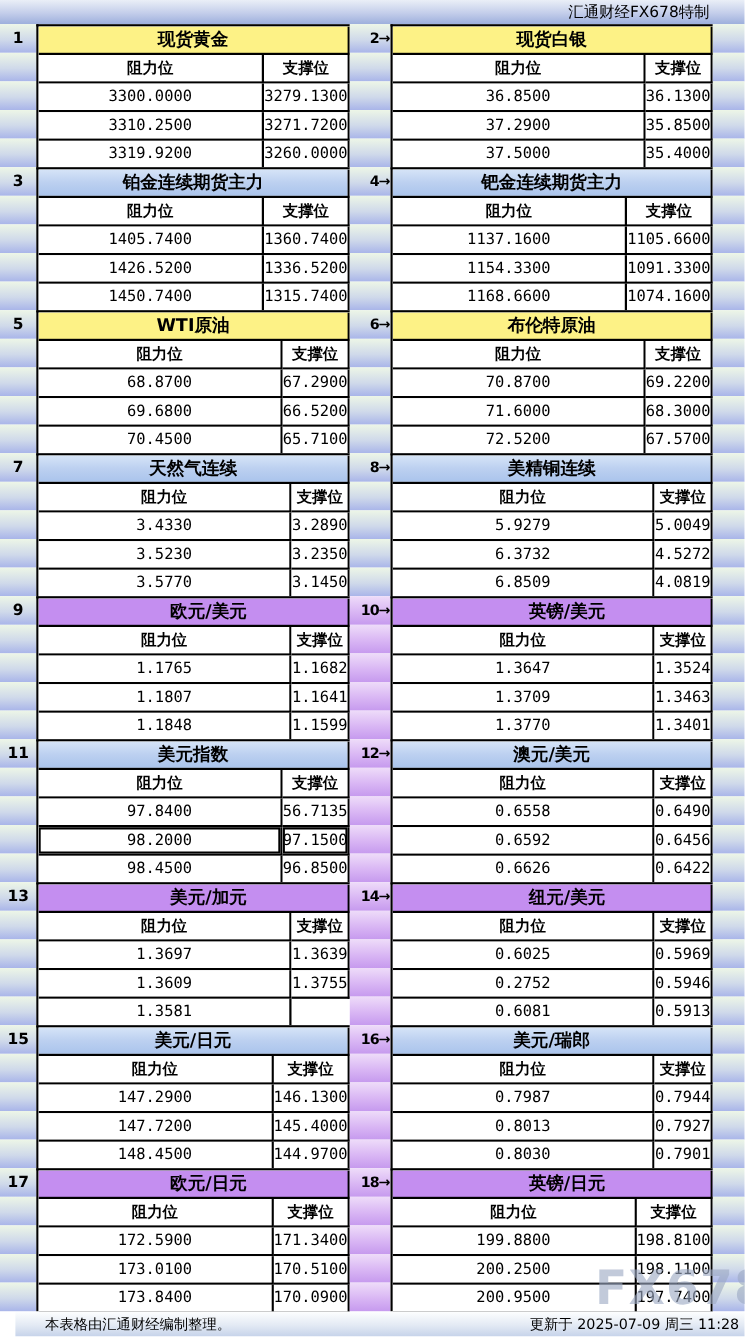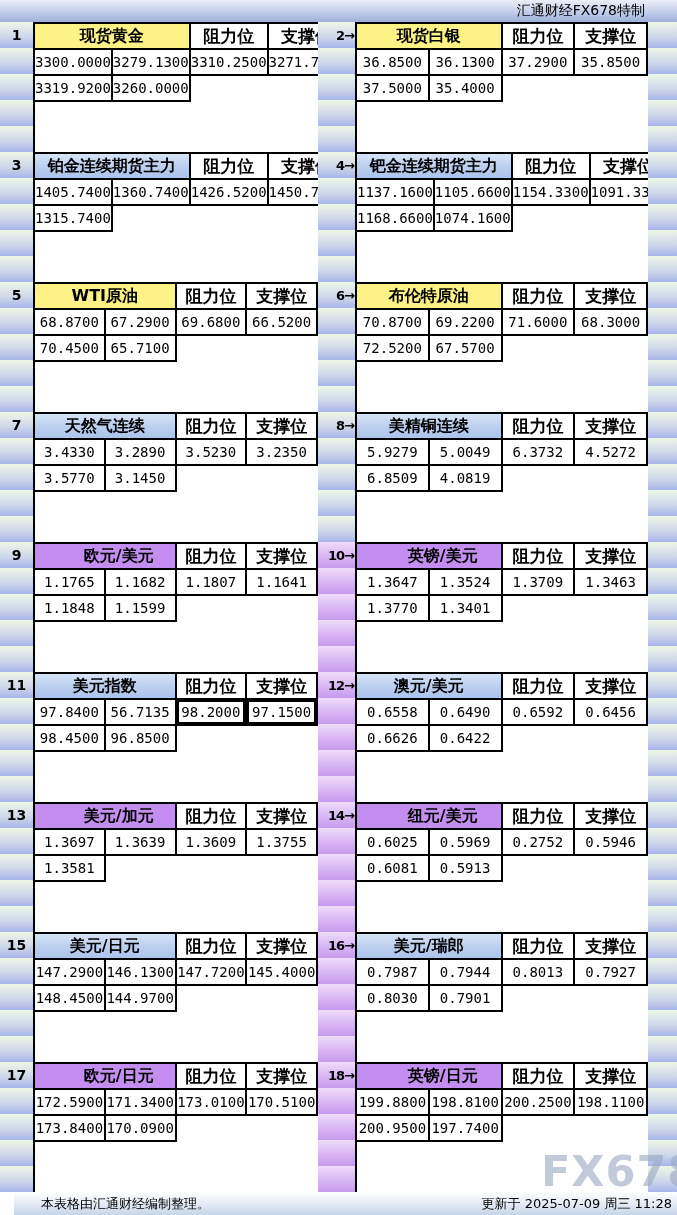--- a/index.html
+++ b/index.html
@@ -31,41 +31,41 @@
     display:flex;align-items:center;justify-content:center;
     font-weight:bold;font-size:14px;
   }
   .mcell.purple{
     background:linear-gradient(180deg,#eedcf9 0%,#d9b6f4 55%,#c69aee 100%);
   }
   .mcell.glabel{justify-content:flex-end;padding-right:1px;font-size:13px;letter-spacing:-1px;}
   
   .tbl{
     display:grid;
-    grid-template-columns:1fr 1fr 1fr 1fr;
+    grid-template-columns:1fr;
     grid-auto-rows:26px;
     height:130px;
     border-top:2px solid #000;
     border-left:2px solid #000;
     box-sizing:border-box;
     background:#fff;
     overflow:hidden;
   }
   .cell{
     border-right:2px solid #000;
     border-bottom:2px solid #000;
     box-sizing:border-box;
     display:flex;align-items:center;justify-content:center;
     background:#fff;
   }
   .title{grid-column:1 / 3;font-weight:bold;font-size:16px;}
   .title.yellow{background:#fdf286;}
   .title.blue{background:linear-gradient(180deg,#d6e4f7 0%,#bcd0f0 50%,#aac4ec 100%);text-align:center;}
   .title.purple{background:#c48ef0;padding-left:28px;}
-  .hdr{font-weight:bold;font-size:17px;}
+  .hdr{font-weight:bold;font-size:14px;}
   .val{font-family:"DejaVu Sans Mono","Liberation Mono",monospace;font-size:14px;}
   .val.hl{box-shadow:inset 0 0 0 2px #000;text-align:center;}
   
   #botband{
     height:23px;
     background:linear-gradient(180deg,#feffff 0%,#e3eaf4 55%,#c6d3ea 100%);
     display:flex;align-items:center;justify-content:space-between;
     padding:0 5px 0 27px;box-sizing:border-box;
     font-size:13px;
     margin-left:14px;
@@ -139,20 +139,21 @@
         <div class="mcell"></div>
         <div class="mcell"></div>
       </div>
       <div class="tbl">
         <div class="cell title blue">铂金连续期货主力</div>
         <div class="cell hdr">阻力位</div>
         <div class="cell hdr">支撑位</div>
         <div class="cell val">1405.7400</div>
         <div class="cell val">1360.7400</div>
         <div class="cell val">1426.5200</div>
+        <div class="cell val">1336.5200</div>
         <div class="cell val">1450.7400</div>
         <div class="cell val">1315.7400</div>
       </div>
       <div class="mcol">
         <div class="mcell glabel">4→</div>
         <div class="mcell"></div>
         <div class="mcell"></div>
         <div class="mcell"></div>
         <div class="mcell"></div>
       </div>

